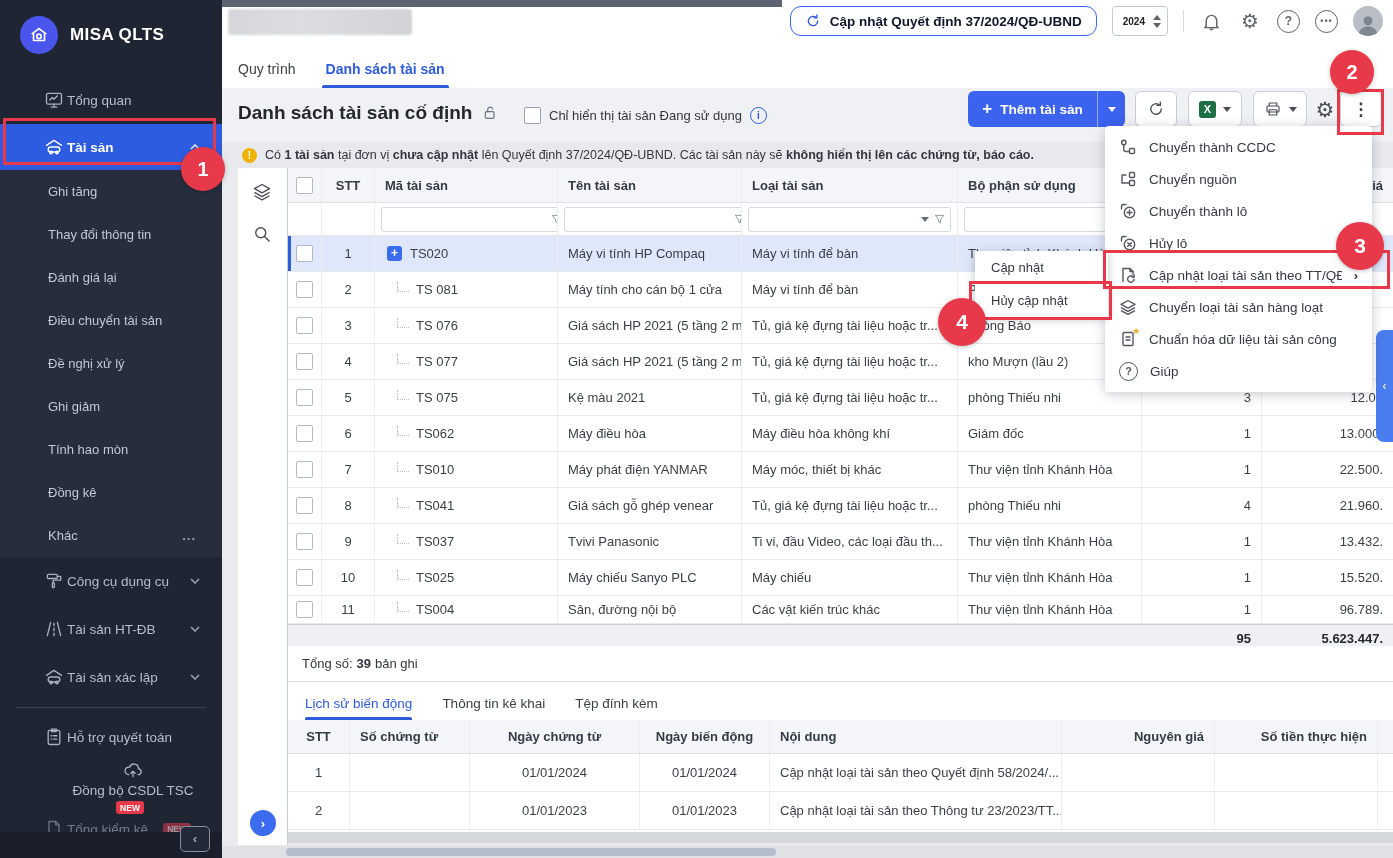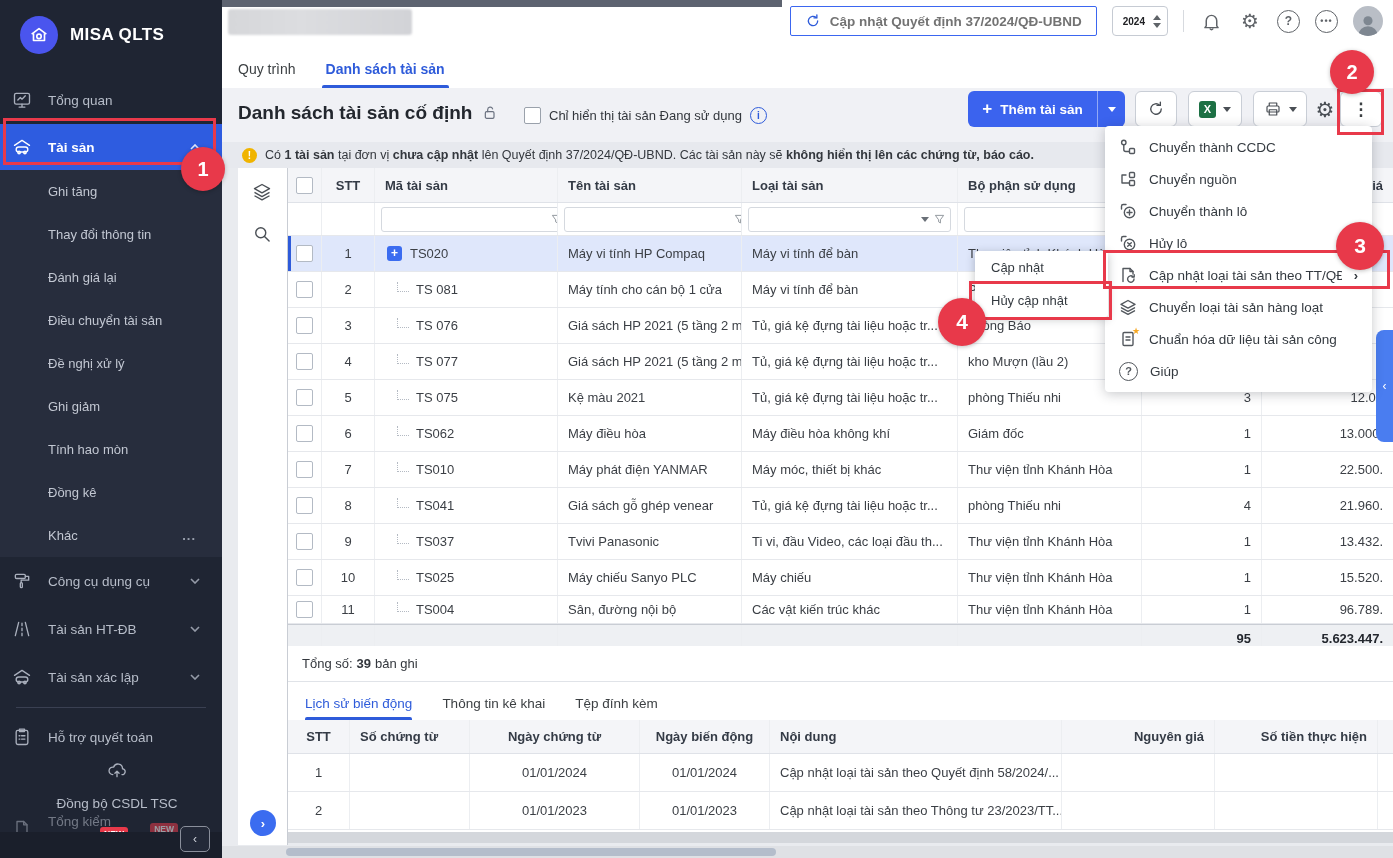--- a/index.html
+++ b/index.html
@@ -10,21 +10,21 @@
   svg{display:block;}
   .ic{stroke:#aab0bd;fill:none;stroke-width:1.6;stroke-linecap:round;stroke-linejoin:round;}
   .ic2{stroke:#5f6368;fill:none;stroke-width:1.7;stroke-linecap:round;stroke-linejoin:round;}
   .ic3{stroke:#53585e;fill:none;stroke-width:1.4;stroke-linecap:round;stroke-linejoin:round;}
 
   
   .sidebar{position:absolute;left:0;top:0;width:222px;height:858px;background:#1f2533;color:#b7bdc9;}
   .brand{display:flex;align-items:center;gap:12px;padding:16px 0 14px 20px;}
   .brand-logo{width:38px;height:38px;border-radius:50%;background:#4a55ee;display:flex;align-items:center;justify-content:center;}
   .brand-name{color:#fff;font-size:17px;font-weight:bold;letter-spacing:.4px;}
-  .snav-item{display:flex;align-items:center;height:48px;padding-left:12px;gap:16px;font-size:13.5px;cursor:pointer;}
+  .snav-item{display:flex;align-items:center;height:48px;padding-left:44px;gap:3px;font-size:13.5px;cursor:pointer;}
   .snav-item .lbl{flex:1;}
   .snav-item.active{background:#2e5ce0;color:#fff;height:46px;}
   .snav-item.active .ic{stroke:#fff;}
   .chev{margin-right:22px;opacity:.85;}
   .submenu{background:#272d3d;}
   .sub-item{display:flex;align-items:center;height:43px;padding-left:48px;font-size:13px;color:#c2c7d2;cursor:pointer;}
   .sub-item .dots{margin-left:auto;margin-right:26px;color:#9aa1ae;font-weight:bold;letter-spacing:1px;}
   .sdivider{height:1px;background:#3a4052;margin:6px 16px;}
   .badge-new{background:#e8394a;color:#fff;font-size:8.5px;font-weight:bold;border-radius:3px;padding:1.5px 4px;margin-left:8px;}
   .dimmed{opacity:.55;}
@@ -35,22 +35,22 @@
   
   .apphdr{left:222px;top:0;width:1171px;height:88px;background:#fff;border-bottom:1px solid #e4e7ec;}
   .topstrip{left:222px;top:0;width:560px;height:7px;background:#5d6370;}
   .blurbox{left:228px;top:9px;width:184px;height:26px;border-radius:3px;
     background:linear-gradient(90deg,#d6d7da 0%,#dcdde0 40%,#d2d3d7 100%);filter:blur(1.2px);}
   .tabs{position:absolute;left:16px;bottom:0;display:flex;gap:30px;}
   .tab{font-size:14px;color:#3c4043;padding-bottom:11px;cursor:pointer;position:relative;}
   .tab.active{color:#2e5bda;font-weight:bold;}
   .tab.active::after{content:"";position:absolute;left:-4px;right:-4px;bottom:0;height:3px;background:#2e5bda;border-radius:2px 2px 0 0;}
   .hdr-right{position:absolute;top:6px;right:10px;display:flex;align-items:center;gap:15px;}
-  .update-btn{display:flex;align-items:center;gap:9px;height:30px;padding:0 14px;border:1.5px solid #3b66f0;border-radius:2px;
-    color:#737373;font-size:13.5px;font-weight:bold;background:#fff;cursor:pointer;}
+  .update-btn{display:flex;align-items:center;gap:9px;height:30px;padding:0 14px;border:1.5px solid #3b66f0;border-radius:11px;
+    color:#0f172a;font-size:13.5px;font-weight:bold;background:#fff;cursor:pointer;}
   .year-box{display:flex;align-items:center;height:28px;border:1px solid #c6cbd3;border-radius:4px;padding:0 6px 0 10px;gap:8px;background:#fff;cursor:pointer;}
   .year-box .yr{font-size:10px;font-weight:bold;color:#202124;}
   .stepper{display:flex;flex-direction:column;gap:3px;}
   .tri-up{width:0;height:0;border-left:4px solid transparent;border-right:4px solid transparent;border-bottom:5px solid #5f6368;}
   .tri-dn{width:0;height:0;border-left:4px solid transparent;border-right:4px solid transparent;border-top:5px solid #5f6368;}
   .hsep{width:1px;height:22px;background:#d7dadf;}
   .hicon{width:24px;height:24px;display:flex;align-items:center;justify-content:center;cursor:pointer;}
   .circ-icon{width:21px;height:21px;border:1.6px solid #5f6368;border-radius:50%;display:flex;align-items:center;justify-content:center;
     color:#5f6368;font-size:12px;font-weight:bold;}
   .avatar{width:30px;height:30px;border-radius:50%;background:#b9bec6;display:flex;align-items:flex-end;justify-content:center;overflow:hidden;cursor:pointer;}

